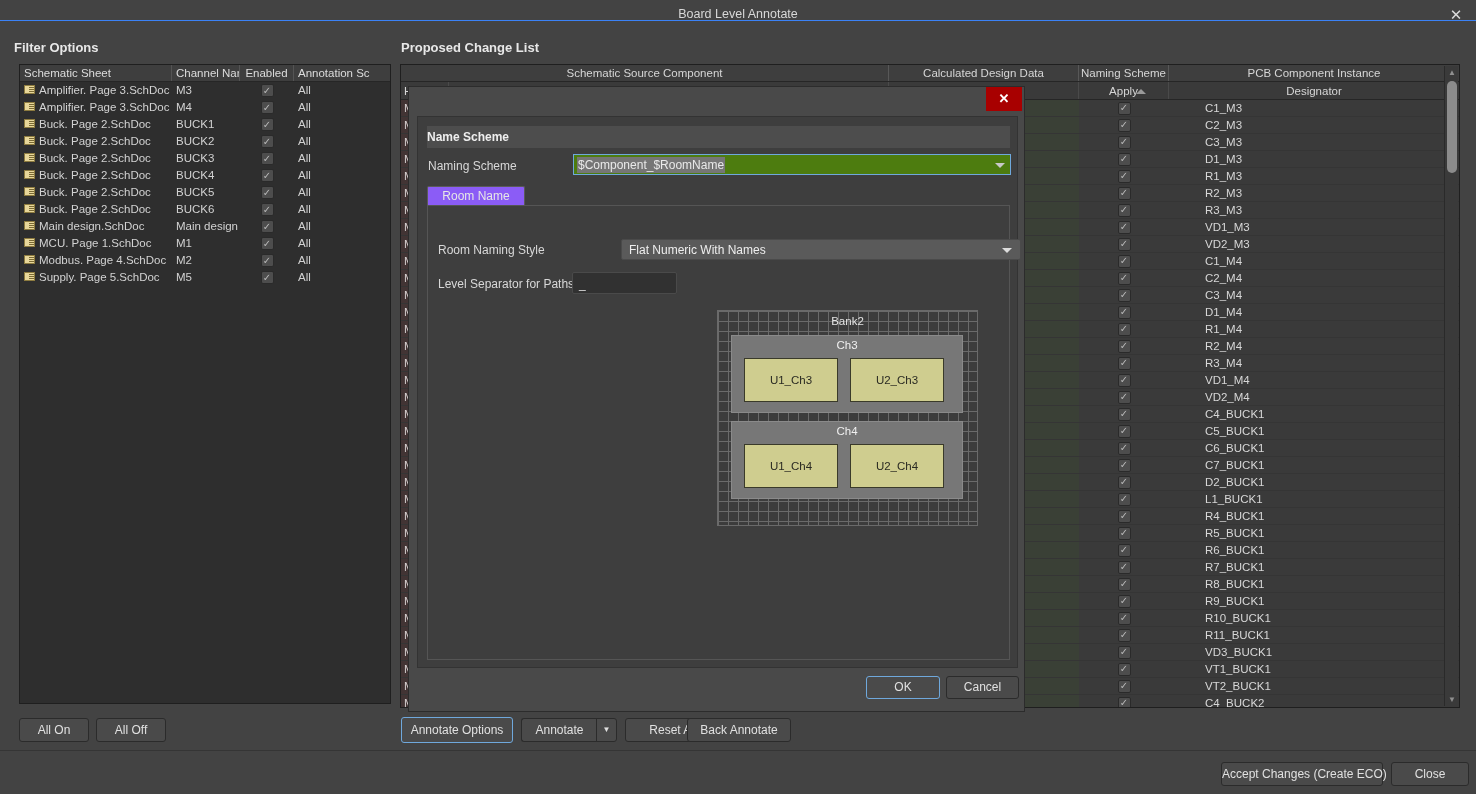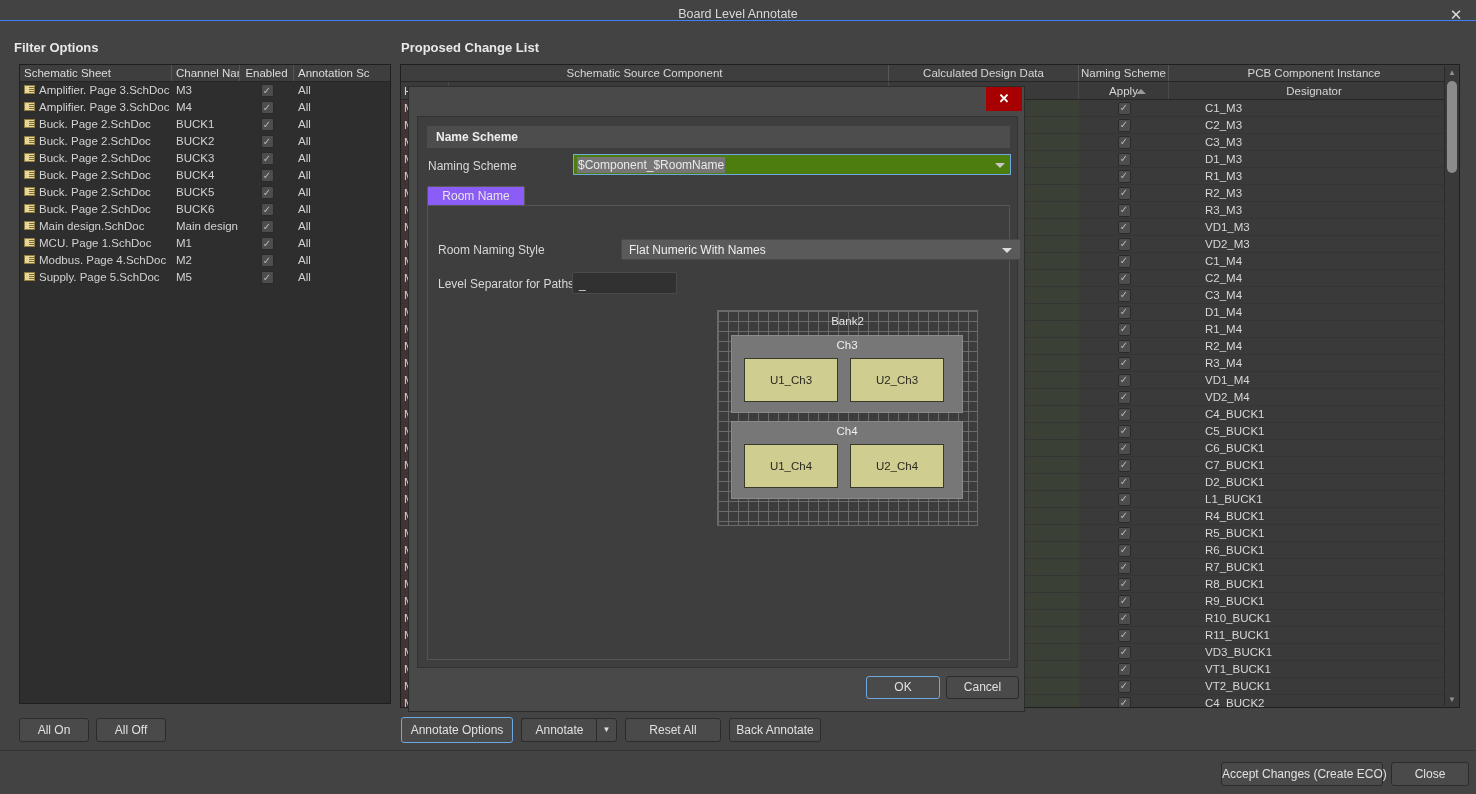--- a/index.html
+++ b/index.html
@@ -116,21 +116,21 @@
   }
   .btn.focus{border:1px solid #6fa8dc;}
 
   #all-on{position:absolute;left:19px;top:718px;width:70px;}
   #all-off{position:absolute;left:96px;top:718px;width:70px;}
   #annotate-options{position:absolute;left:401px;top:717px;width:112px;height:26px;line-height:24px;}
   #annotate-group{position:absolute;left:521px;top:718px;width:96px;height:24px;}
   #annotate-main{position:absolute;left:0;top:0;width:76px;height:24px;border-right:none;border-radius:3px 0 0 3px;}
   #annotate-arrow{position:absolute;left:75px;top:0;width:21px;height:24px;border-radius:0 3px 3px 0;font-size:8px;}
   #reset-all{position:absolute;left:625px;top:718px;width:96px;}
-  #back-annotate{position:absolute;left:729px;top:718px;width:92px;}
+  #back-annotate{position:absolute;left:687px;top:718px;width:104px;}
 
   #bottombar{position:absolute;left:0;top:750px;width:1476px;height:44px;background:#434343;border-top:1px solid #353535;}
   #accept-eco{position:absolute;left:1221px;top:762px;width:162px;}
   #close-btn{position:absolute;left:1391px;top:762px;width:78px;}
 
   
   #dlg{
     position:absolute;left:408px;top:86px;width:617px;height:626px;
     background:#494949;border:1px solid #2c2c2c;
   }
@@ -142,21 +142,21 @@
     position:absolute;right:2px;top:0;width:36px;height:24px;background:#a80000;
     color:#fff;font-size:13px;font-weight:bold;line-height:24px;text-align:center;cursor:default;
   }
   #dlg-body{
     position:absolute;left:8px;top:29px;width:601px;height:552px;
     background:#3e3e3e;border:1px solid #333;
   }
 
   #ns-header{
     position:absolute;left:9px;top:9px;width:583px;height:22px;background:#4d4d4d;
-    line-height:22px;padding-left:9px;font-size:12px;font-weight:bold;color:#eee;
+    line-height:22px;font-size:12px;font-weight:bold;color:#eee;
   }
   #ns-row-label{position:absolute;left:10px;top:39px;font-size:12px;color:#d8d8d8;line-height:20px;}
   #ns-combo{
     position:absolute;left:155px;top:37px;width:438px;height:21px;background:#4d7c0f;
     border:1px solid #6fa8dc;
     padding-left:24px;
   }
   #ns-combo .val{
     position:absolute;left:3px;top:2px;height:16px;line-height:16px;font-size:12px;
     background:#767676;color:#e9e9e9;padding:0 1px;

